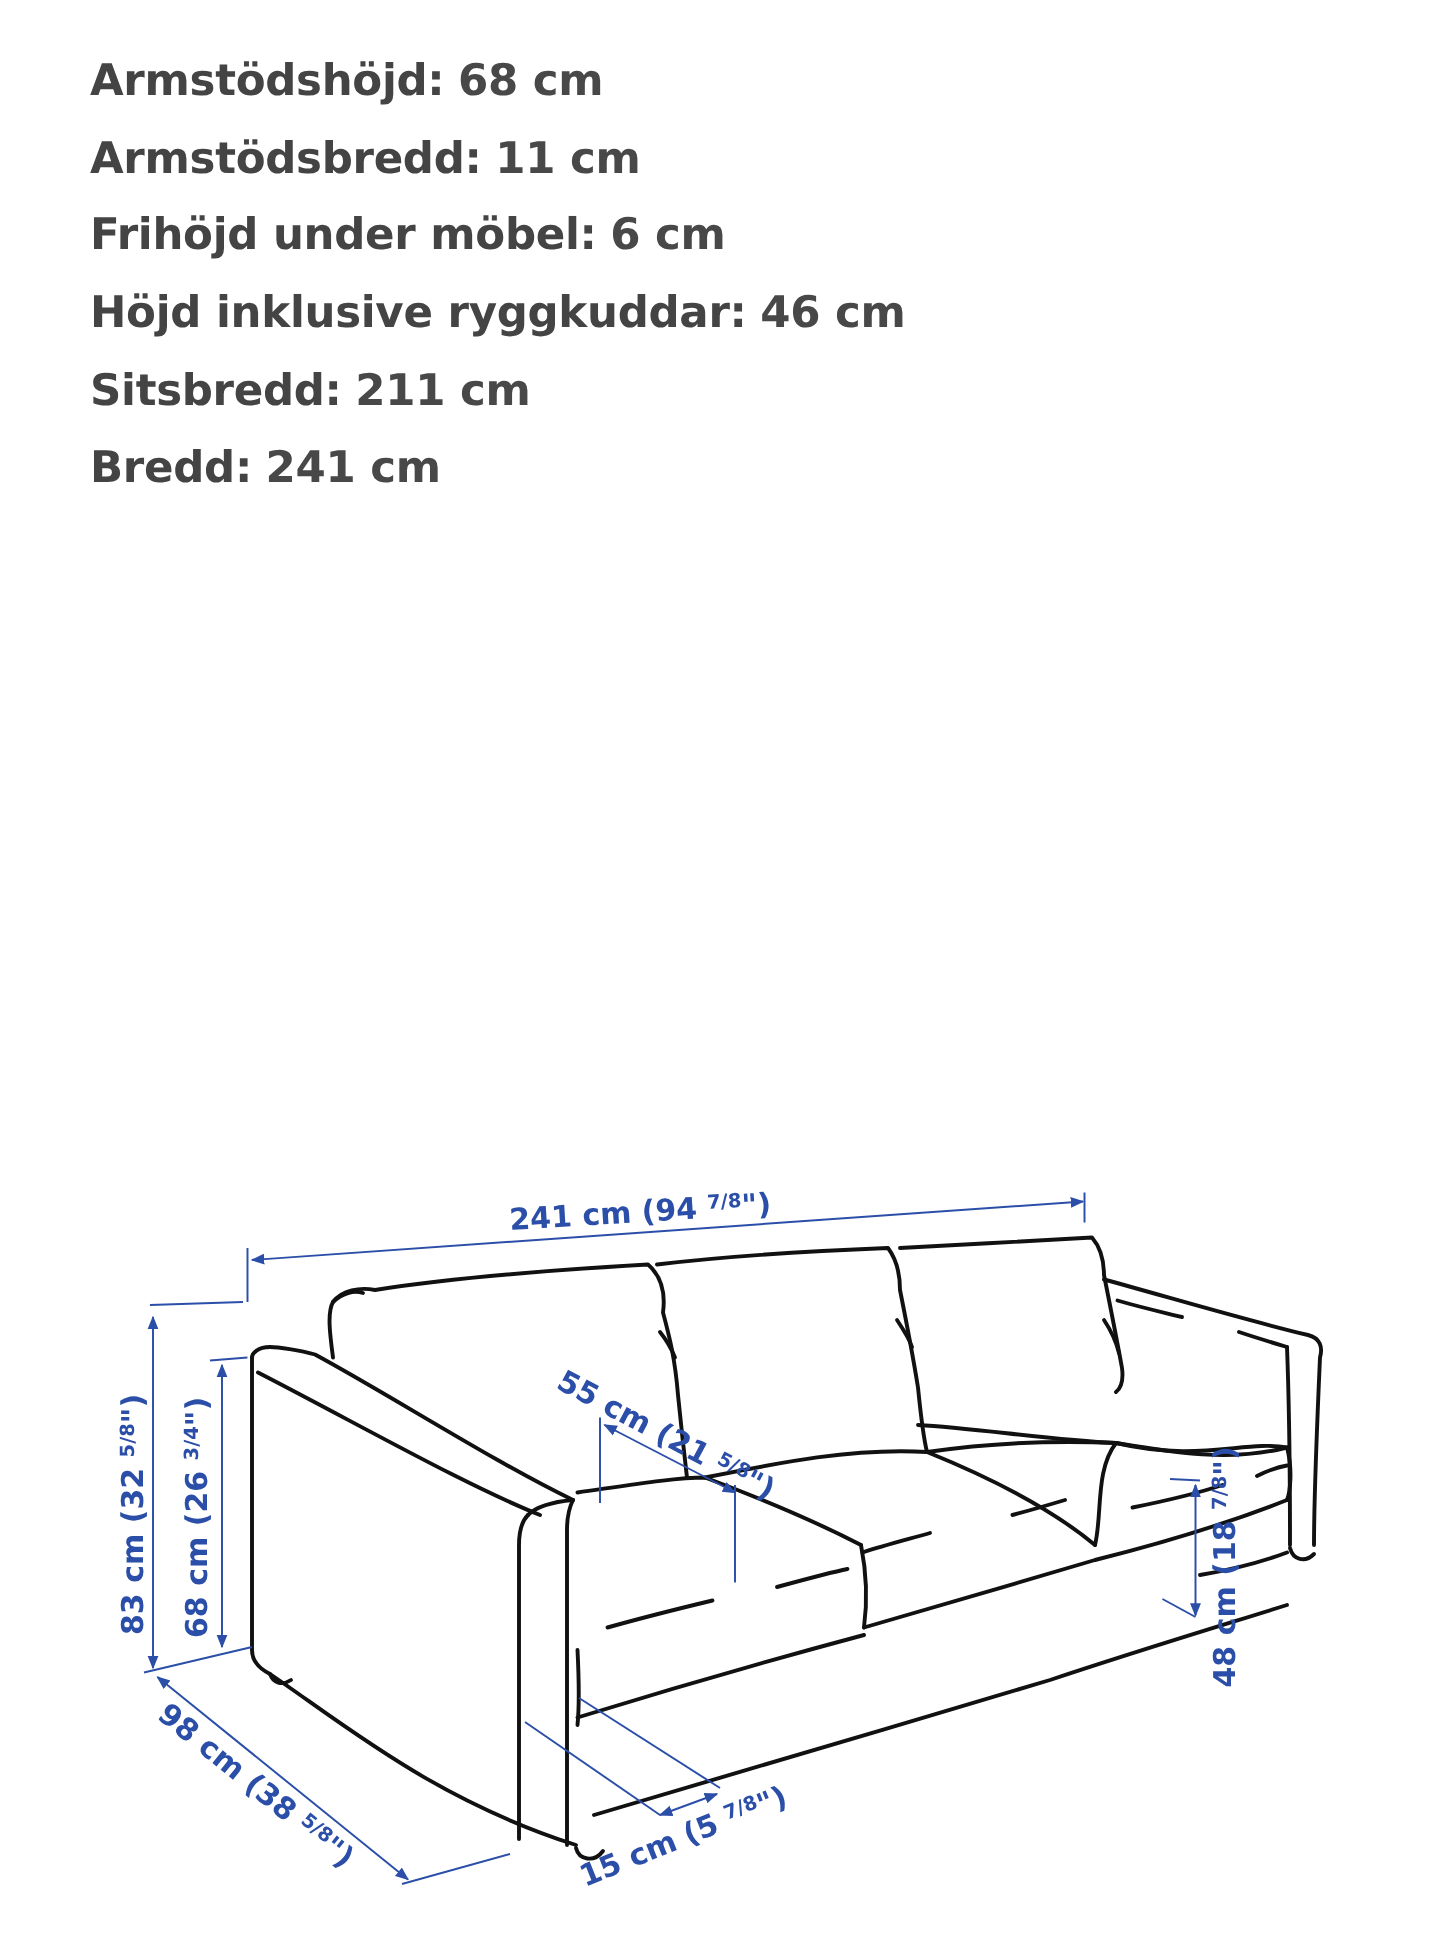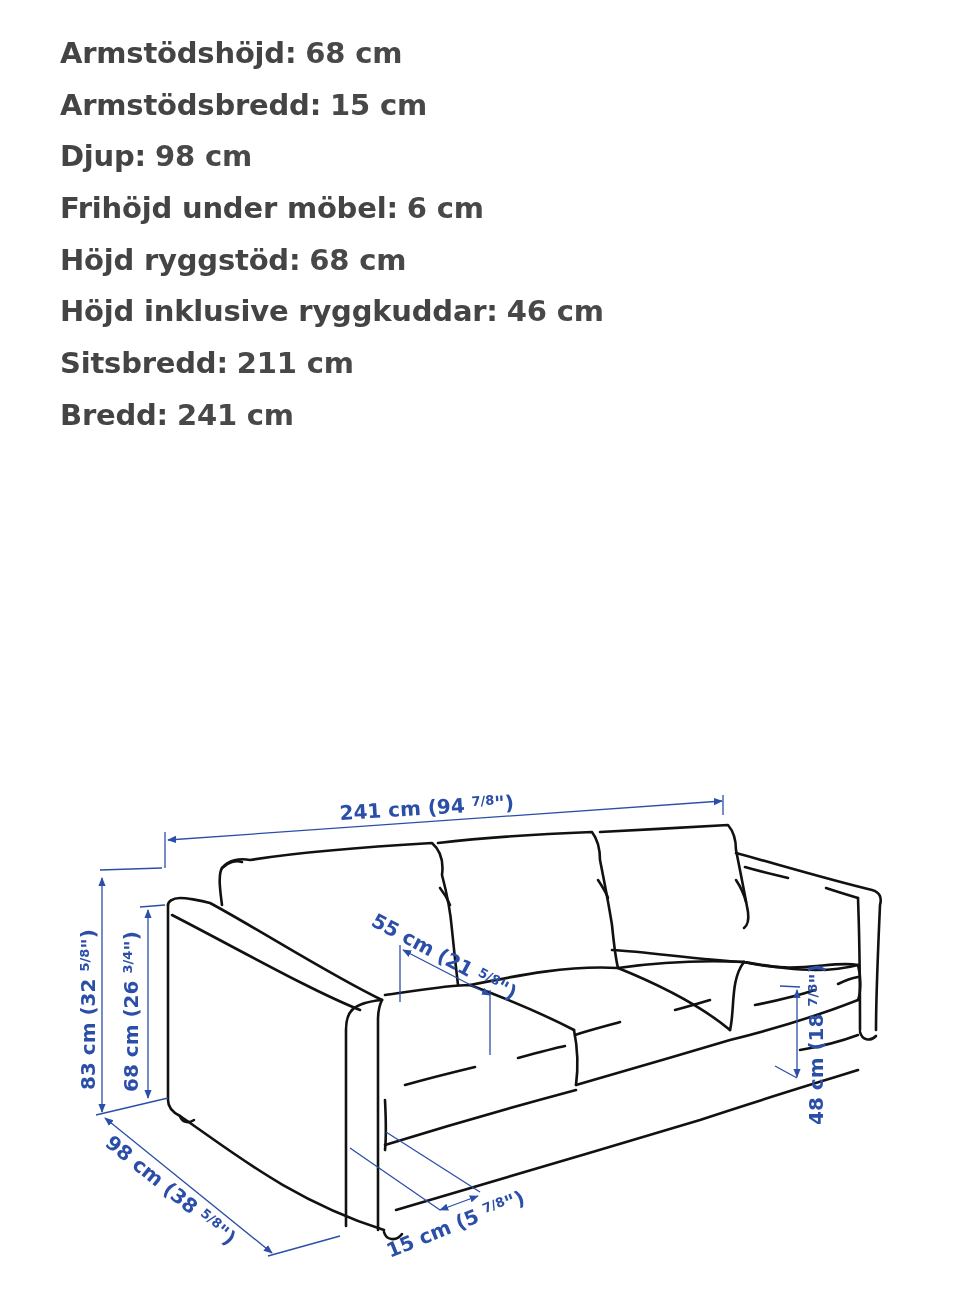--- a/index.html
+++ b/index.html
@@ -10,24 +10,22 @@
   .spec-value { font-weight: bold; color: #484848; }
   .diagram { position: absolute; left: 0; top: 760px; width: 960px; height: 540px; }
   .dimtext { font-family: "DejaVu Sans", "Liberation Sans", sans-serif; font-weight: bold; fill: #2b4fa8; font-size: 20px; }
   .frac { font-size: 13px; }
 </style>
 </head>
 <body>
 
 <ul class="specs">
   <li class="spec-row"><span class="spec-label">Armstödshöjd:</span> <span class="spec-value">68 cm</span></li>
-  <li class="spec-row"><span class="spec-label">Armstödsbredd:</span> <span class="spec-value">15 cm</span></li>
-  <li class="spec-row"><span class="spec-label">Djup:</span> <span class="spec-value">98 cm</span></li>
+  <li class="spec-row"><span class="spec-label">Armstödsbredd:</span> <span class="spec-value">11 cm</span></li>
   <li class="spec-row"><span class="spec-label">Frihöjd under möbel:</span> <span class="spec-value">6 cm</span></li>
-  <li class="spec-row"><span class="spec-label">Höjd ryggstöd:</span> <span class="spec-value">68 cm</span></li>
   <li class="spec-row"><span class="spec-label">Höjd inklusive ryggkuddar:</span> <span class="spec-value">46 cm</span></li>
   <li class="spec-row"><span class="spec-label">Sitsbredd:</span> <span class="spec-value">211 cm</span></li>
   <li class="spec-row"><span class="spec-label">Bredd:</span> <span class="spec-value">241 cm</span></li>
 </ul>
 
 <svg class="diagram" viewBox="0 760 960 540" width="960" height="540" xmlns="http://www.w3.org/2000/svg">
   <defs>
     <marker id="arr" viewBox="0 0 10 10" refX="9" refY="5" markerWidth="7" markerHeight="7" orient="auto-start-reverse">
       <path d="M0,1 L10,5 L0,9 z" fill="#2b4fa8"></path>
     </marker>

